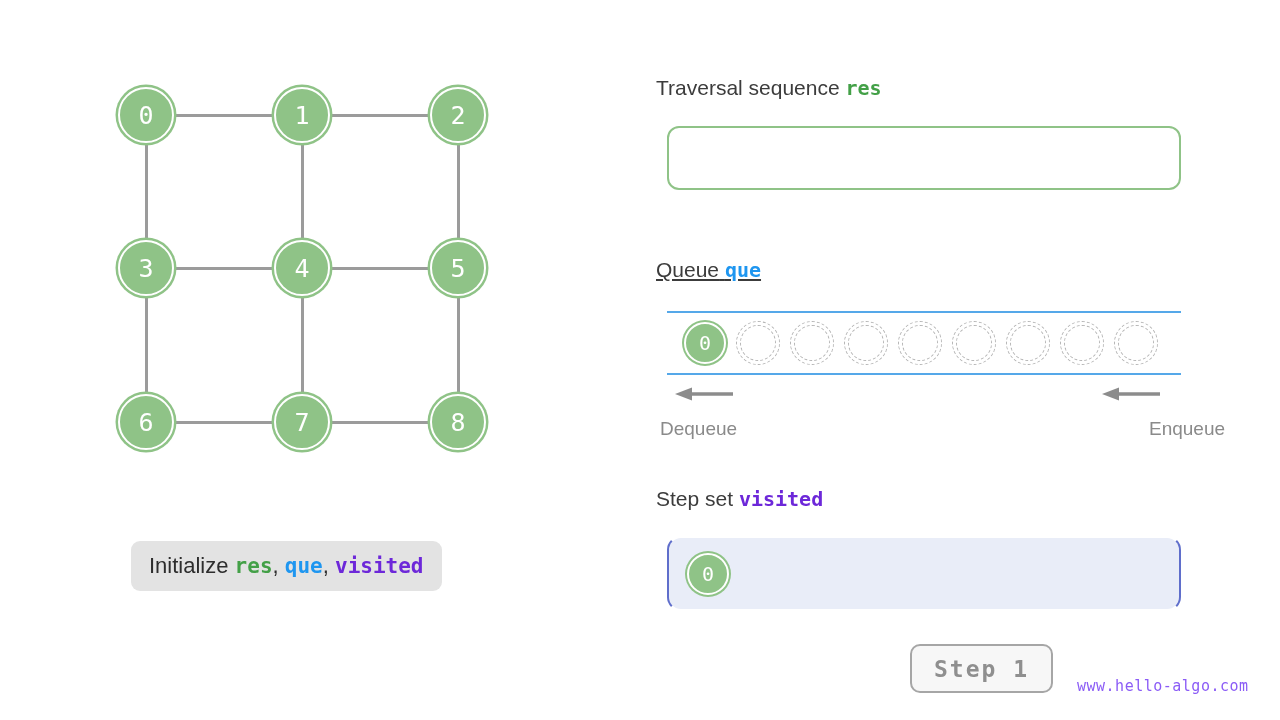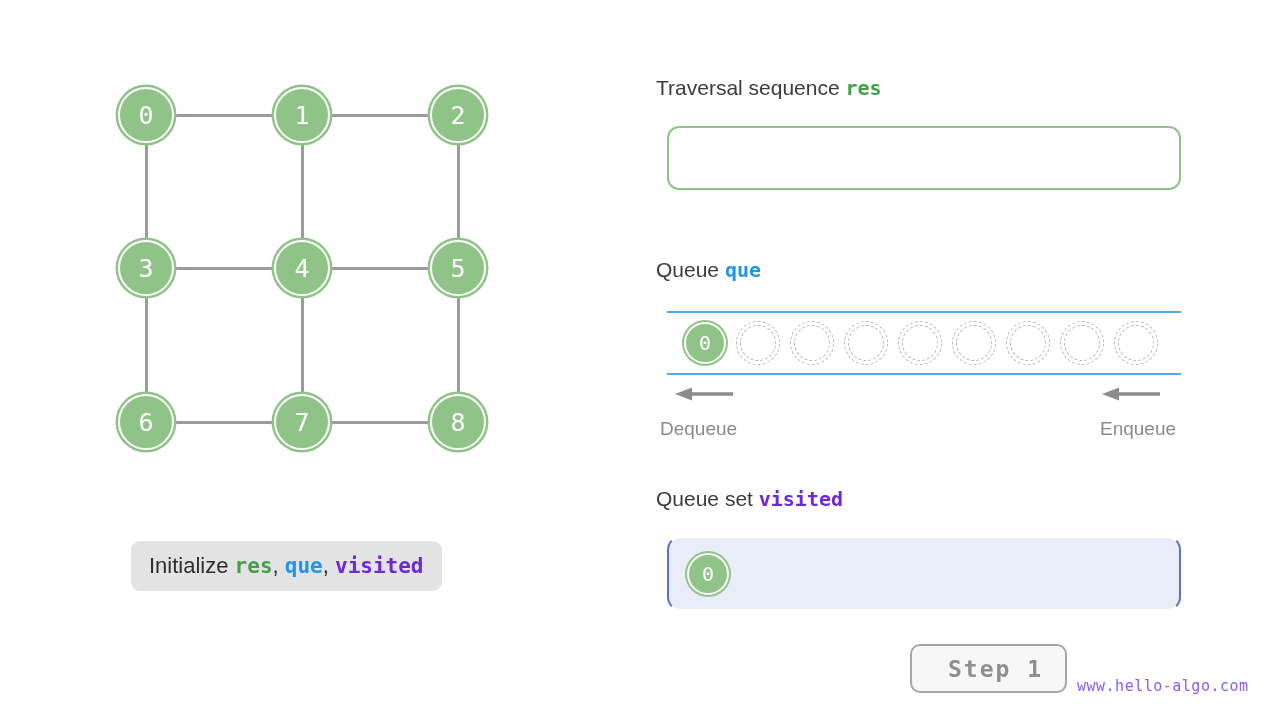--- a/index.html
+++ b/index.html
@@ -56,21 +56,21 @@
                  border:2px solid transparent;
                  border-left-color:#5f6ecb; border-right-color:#5f6ecb;
                  border-radius:14px; background:#e9edf8; background-clip:padding-box;
                  display:flex; align-items:center; padding-left:0; }
   #visited-box .qnode { margin-left:18px; }
 
   #step-btn { position:absolute; left:910px; top:644px; width:139px; height:45px;
               background:#f7f7f7; border:2px solid #a6a6a6; border-radius:10px;
               font-family:"DejaVu Sans Mono", monospace; font-weight:bold;
               font-size:23px; color:#8f8f8f; letter-spacing:2px;
-              display:flex; align-items:center; justify-content:center; cursor:pointer;padding-left:14px; }
+              display:flex; align-items:center; justify-content:center; cursor:pointer; }
 
   #watermark { position:absolute; left:1077px; top:677px;
                font-family:"DejaVu Sans Mono", monospace; font-size:15px;
                color:#8b5cf6; letter-spacing:0.5px; }
 </style>
 </head>
 <body>
 
 <div id="graph">
 
@@ -115,21 +115,21 @@
   <div class="node" style="left:430px; top:394px;">
       <span>8</span>
     </div>
 </div>
 
 <div id="caption"><span>Initialize</span><span> </span><span class="kw kw-green">res</span><span>,</span><span> </span><span class="kw kw-blue">que</span><span>,</span><span> </span><span class="kw kw-indigo">visited</span></div>
 
 <div class="sec-title" style="top:76px;"><span>Traversal sequence</span><span> </span><span class="kw kw-green">res</span></div>
 <div id="res-box"></div>
 
-<div class="sec-title" style="top:258px;"><span>Queue</span><span> </span><span class="kw kw-blue">que</span></div>
+<div class="sec-title" style="top:258px;text-decoration:underline;"><span>Queue</span><span> </span><span class="kw kw-blue">que</span></div>
 
 <div id="queue-track">
   <div class="qnode">
       <span>0</span>
     </div>
   <div class="slot">
       <div class="inner"></div>
     </div>
   <div class="slot">
       <div class="inner"></div>
@@ -156,23 +156,23 @@
 
 <svg class="arrow-svg" style="left:675px;" viewBox="0 0 58 14">
   <line x1="15" y1="7" x2="58" y2="7" stroke="#8c8c8c" stroke-width="3.5"></line>
   <polygon points="0,7 17,0.5 17,13.5" fill="#8c8c8c"></polygon>
 </svg>
 <svg class="arrow-svg" style="left:1102px;" viewBox="0 0 58 14">
   <line x1="15" y1="7" x2="58" y2="7" stroke="#8c8c8c" stroke-width="3.5"></line>
   <polygon points="0,7 17,0.5 17,13.5" fill="#8c8c8c"></polygon>
 </svg>
 <div class="q-label" style="left:660px;">Dequeue</div>
-<div class="q-label" style="left:1100px; width:88px; text-align:left;">Enqueue</div>
+<div class="q-label" style="left:1143px; width:88px; text-align:center;">Enqueue</div>
 
-<div class="sec-title" style="top:487px;"><span>Queue set</span><span> </span><span class="kw kw-indigo">visited</span></div>
+<div class="sec-title" style="top:487px;"><span>Step set</span><span> </span><span class="kw kw-indigo">visited</span></div>
 
 <div id="visited-box">
   <div class="qnode">
       <span>0</span>
     </div>
 </div>
 
 <div id="step-btn">Step 1</div>
 <div id="watermark">www.hello-algo.com</div>
 

